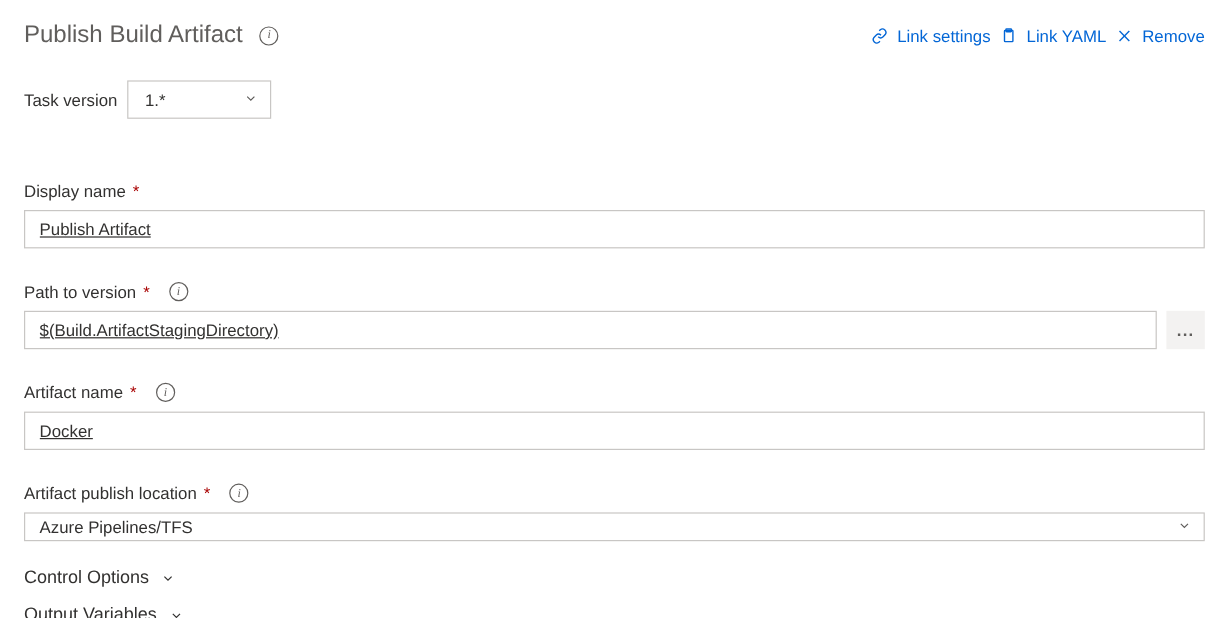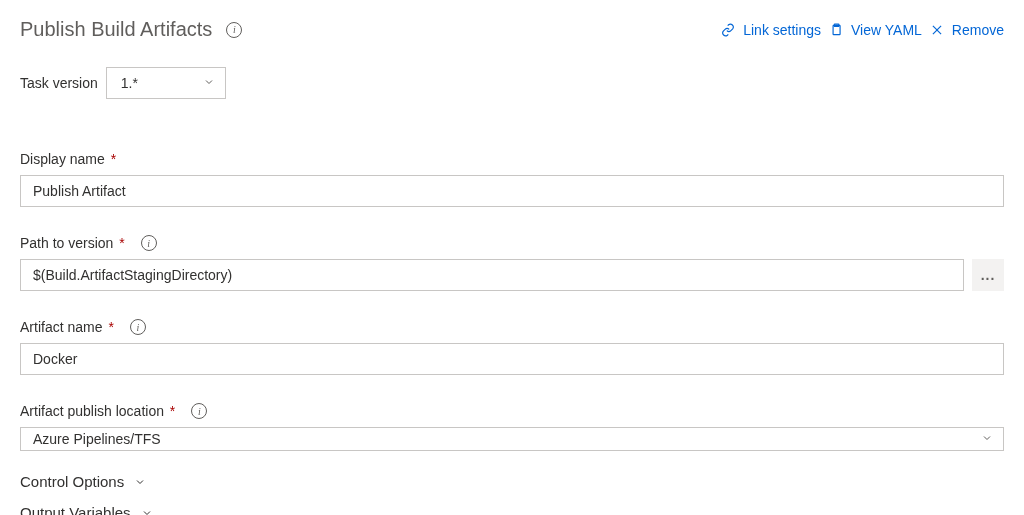--- a/index.html
+++ b/index.html
@@ -92,20 +92,21 @@
   .req { color: #a80000; margin-left: 2px; }
   .text-input {
     width: 100%;
     height: 32px;
     border: 1px solid #c8c6c4;
     padding: 0 12px;
     font-family: inherit;
     font-size: 14px;
     color: #323130;
     outline: none;
+    text-decoration: underline;
   }
   .path-row {
     display: flex;
     gap: 8px;
     align-items: flex-start;
   }
   .path-row .text-input { flex: 1; }
   .ellipsis-btn {
     width: 32px;
     height: 32px;
@@ -137,37 +138,37 @@
     font-size: 15px;
     color: #323130;
   }
   .section-toggle + .section-toggle { margin-top: 2px; }
 </style>
 </head>
 <body>
 
 <div class="header-row">
   <div class="title-wrap">
-    <span class="title">Publish Build Artifacts</span>
+    <span class="title">Publish Build Artifact</span>
     <span class="info-icon">i</span>
   </div>
   <div class="actions">
     <div class="action-link">
       <svg viewBox="0 0 24 24" fill="none" stroke="#0366d6" stroke-width="2">
         <path d="M10 13a5 5 0 0 0 7 0l3-3a5 5 0 0 0-7-7l-1.5 1.5"></path>
         <path d="M14 11a5 5 0 0 0-7 0l-3 3a5 5 0 0 0 7 7l1.5-1.5"></path>
       </svg>
       <span>Link settings</span>
     </div>
     <div class="action-link">
       <svg viewBox="0 0 24 24" fill="none" stroke="#0366d6" stroke-width="2">
         <rect x="7" y="4" width="12" height="16" rx="1"></rect>
         <rect x="9" y="2" width="8" height="4" rx="1"></rect>
       </svg>
-      <span>View YAML</span>
+      <span>Link YAML</span>
     </div>
     <div class="action-link">
       <svg class="x-icon" viewBox="0 0 24 24" fill="none" stroke="#0366d6" stroke-width="2">
         <line x1="5" y1="5" x2="19" y2="19"></line>
           <line x1="19" y1="5" x2="5" y2="19"></line>
       </svg>
       <span>Remove</span>
     </div>
   </div>
 </div>

